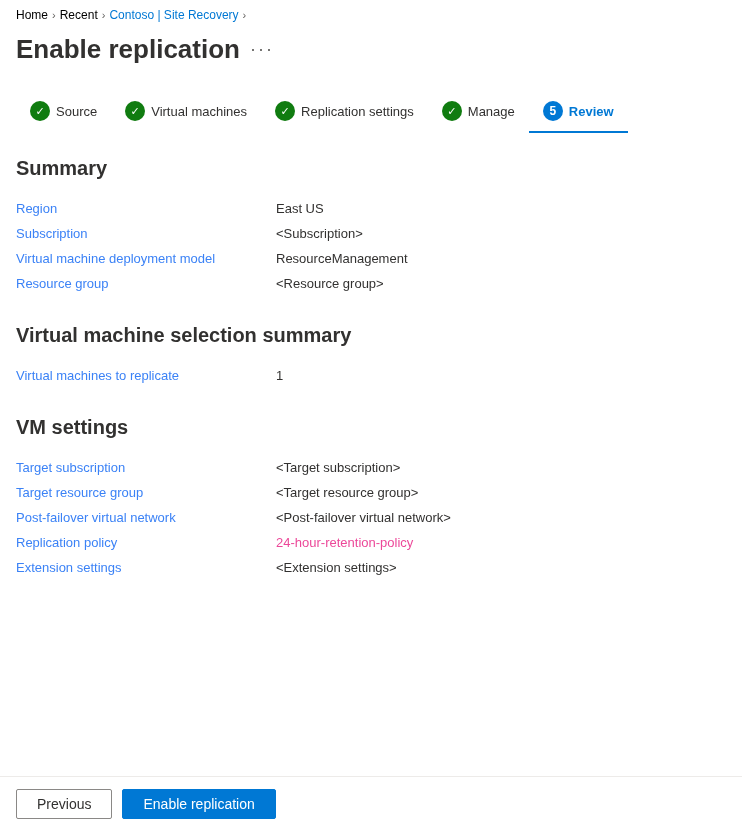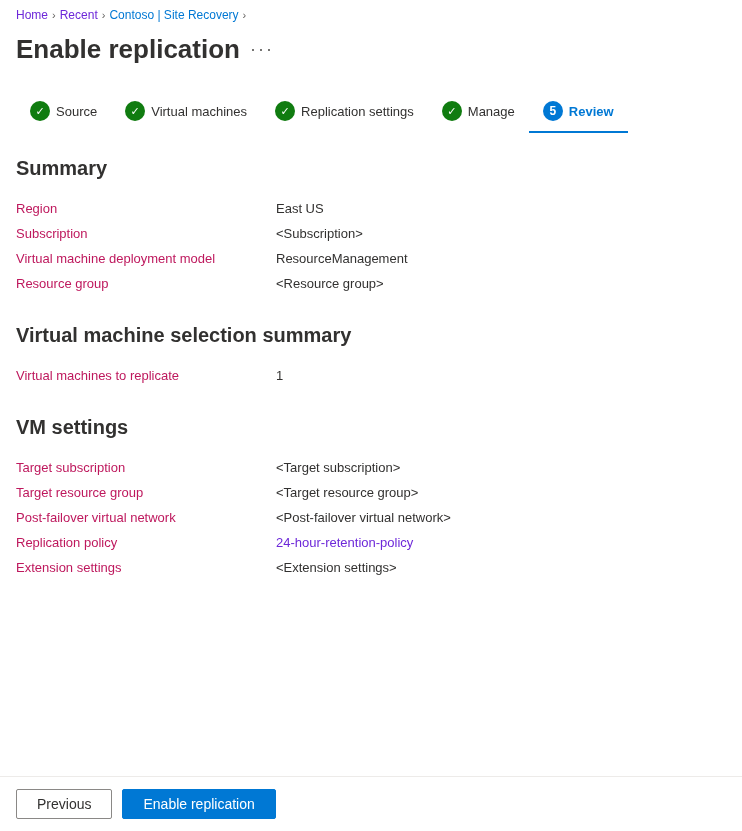--- a/index.html
+++ b/index.html
@@ -15,21 +15,21 @@
     
     .breadcrumb {
       display: flex;
       align-items: center;
       padding: 8px 16px;
       font-size: 12px;
       color: #605e5c;
       gap: 4px;
     }
     .breadcrumb a {
-      color: #6d28d9;
+      color: #000000;
       text-decoration: none;
     }
     .breadcrumb .sep { color: #605e5c; font-size: 11px; }
 
     
     .page-title-row {
       display: flex;
       align-items: center;
       padding: 4px 16px 16px 16px;
       gap: 10px;
@@ -113,30 +113,30 @@
     .data-table {
       width: 100%;
       border-collapse: collapse;
       margin-bottom: 28px;
     }
     .data-table tr td {
       padding: 5px 0;
       vertical-align: top;
     }
     .data-table tr td:first-child {
-      color: #be185d;
+      color: #3b82f6;
       width: 260px;
       font-size: 13px;
     }
     .data-table tr td:last-child {
       color: #323130;
       font-size: 13px;
     }
     .link-value {
-      color: #6d28d9;
+      color: #ec4899;
       text-decoration: none;
       cursor: pointer;
     }
 
     
     .footer {
       position: fixed;
       bottom: 0;
       left: 0;
       width: 742px;

